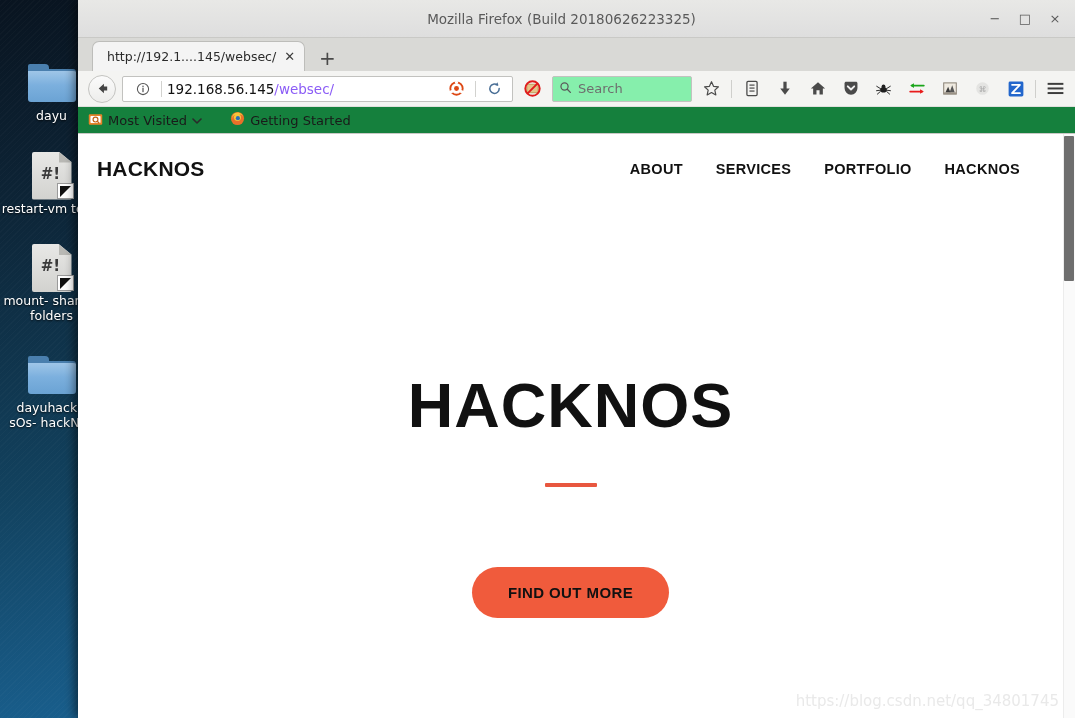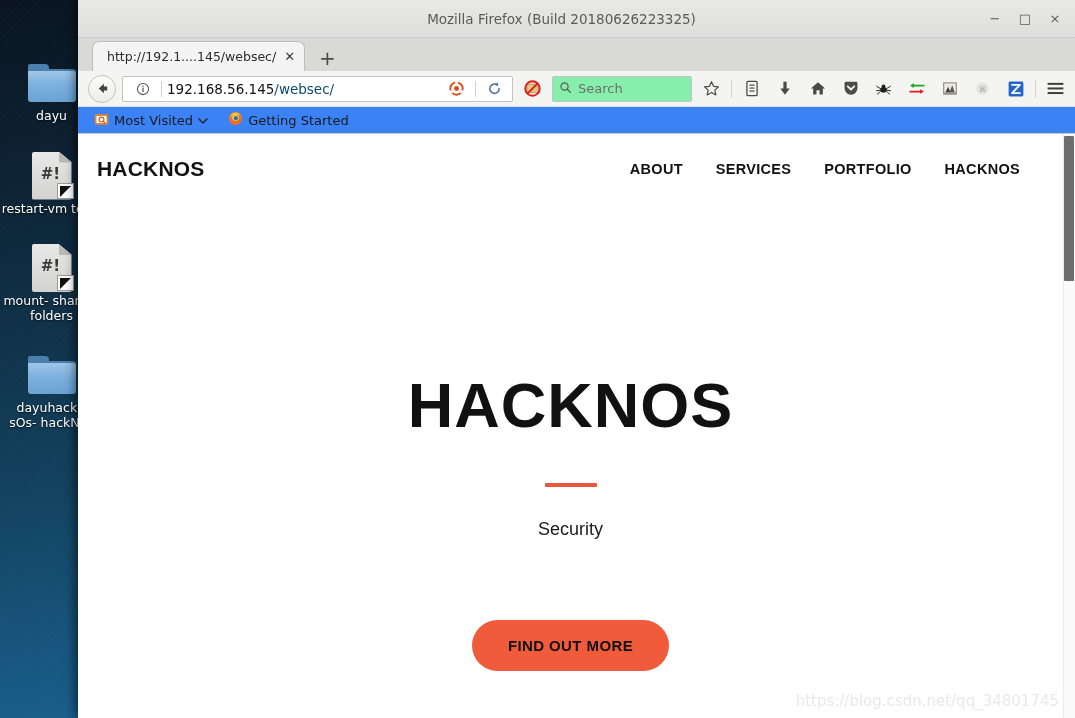--- a/index.html
+++ b/index.html
@@ -225,21 +225,21 @@
     min-width: 0;
   }
   #url-text {
     flex: 1;
     font-size: 13.5px;
     color: #111;
     font-family: "DejaVu Sans", sans-serif;
     white-space: nowrap;
     overflow: hidden;
   }
-  #url-text .dim { color: #0c4a6e; }
+  #url-text .dim { color: #8b5cf6; }
   .urlsep { width: 1px; height: 16px; background: #d2d2cf; }
 
   #searchbar {
     width: 140px;
     height: 26px;
     background: #86efac;
     border: 1px solid #c2c2bf;
     border-radius: 2px;
     display: flex;
     align-items: center;
@@ -256,25 +256,25 @@
     width: 27px; height: 26px;
     display: flex; align-items: center; justify-content: center;
     cursor: pointer;
     flex: 0 0 auto;
   }
   .vsep { width: 1px; height: 18px; background: #cfcfcc; flex: 0 0 1px; }
 
   
   #bookmarksbar {
     height: 27px;
-    background: #3b82f6;
-    display: flex;
-    align-items: center;
-    padding-left: 16px;
-    gap: 20px;
+    background: #15803d;
+    display: flex;
+    align-items: center;
+    padding-left: 10px;
+    gap: 28px;
     flex: 0 0 27px;
     border-bottom: 1px solid #c9c9c6;
   }
   .bmitem {
     display: flex; align-items: center; gap: 5px;
     font-size: 13px; color: #1a1a1a;
     font-family: "DejaVu Sans", sans-serif;
     cursor: pointer;
   }
 
@@ -643,21 +643,20 @@
         <a class="navlink">ABOUT</a>
         <a class="navlink">SERVICES</a>
         <a class="navlink">PORTFOLIO</a>
         <a class="navlink">HACKNOS</a>
       </div>
     </div>
 
     <div id="hero">
       <div id="hero-title">HACKNOS</div>
       <div id="hero-divider"></div>
-      <div id="hero-subtitle">Security</div>
       <button id="hero-cta">FIND OUT MORE</button>
     </div>
 
     <div id="watermark">https://blog.csdn.net/qq_34801745</div>
 
     <div id="content-scrollbar">
       <div id="content-scroll-thumb"></div>
     </div>
   </div>
 

